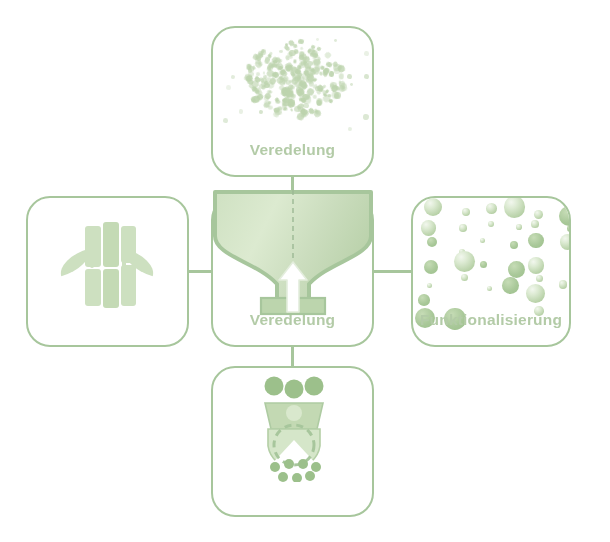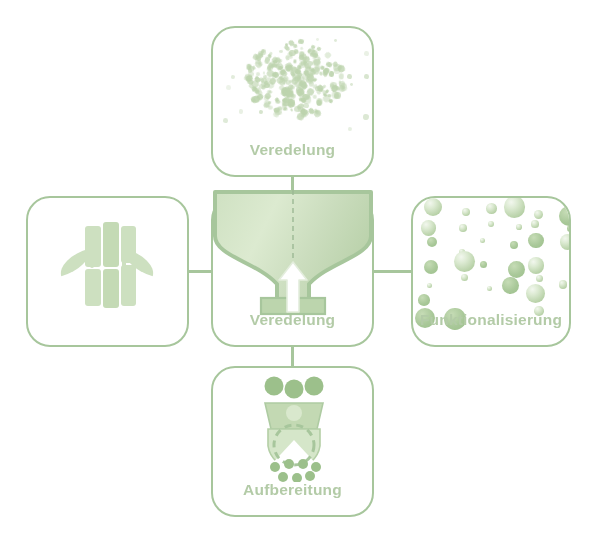--- a/index.html
+++ b/index.html
@@ -455,16 +455,15 @@
 
         <circle cx="62" cy="91" r="5" fill="#9cc08b"></circle>
         <circle cx="76" cy="88" r="5" fill="#9cc08b"></circle>
         <circle cx="90" cy="88" r="5" fill="#9cc08b"></circle>
         <circle cx="103" cy="91" r="5" fill="#9cc08b"></circle>
         <circle cx="70" cy="101" r="5" fill="#9cc08b"></circle>
         <circle cx="84" cy="102" r="5" fill="#9cc08b"></circle>
         <circle cx="97" cy="100" r="5" fill="#9cc08b"></circle>
       </svg>
     </div>
-    <div class="panel-label" id="aufbereitung-label">Aufbereitung</div>
   </div>
 
 </div>
 
 </body></html>

